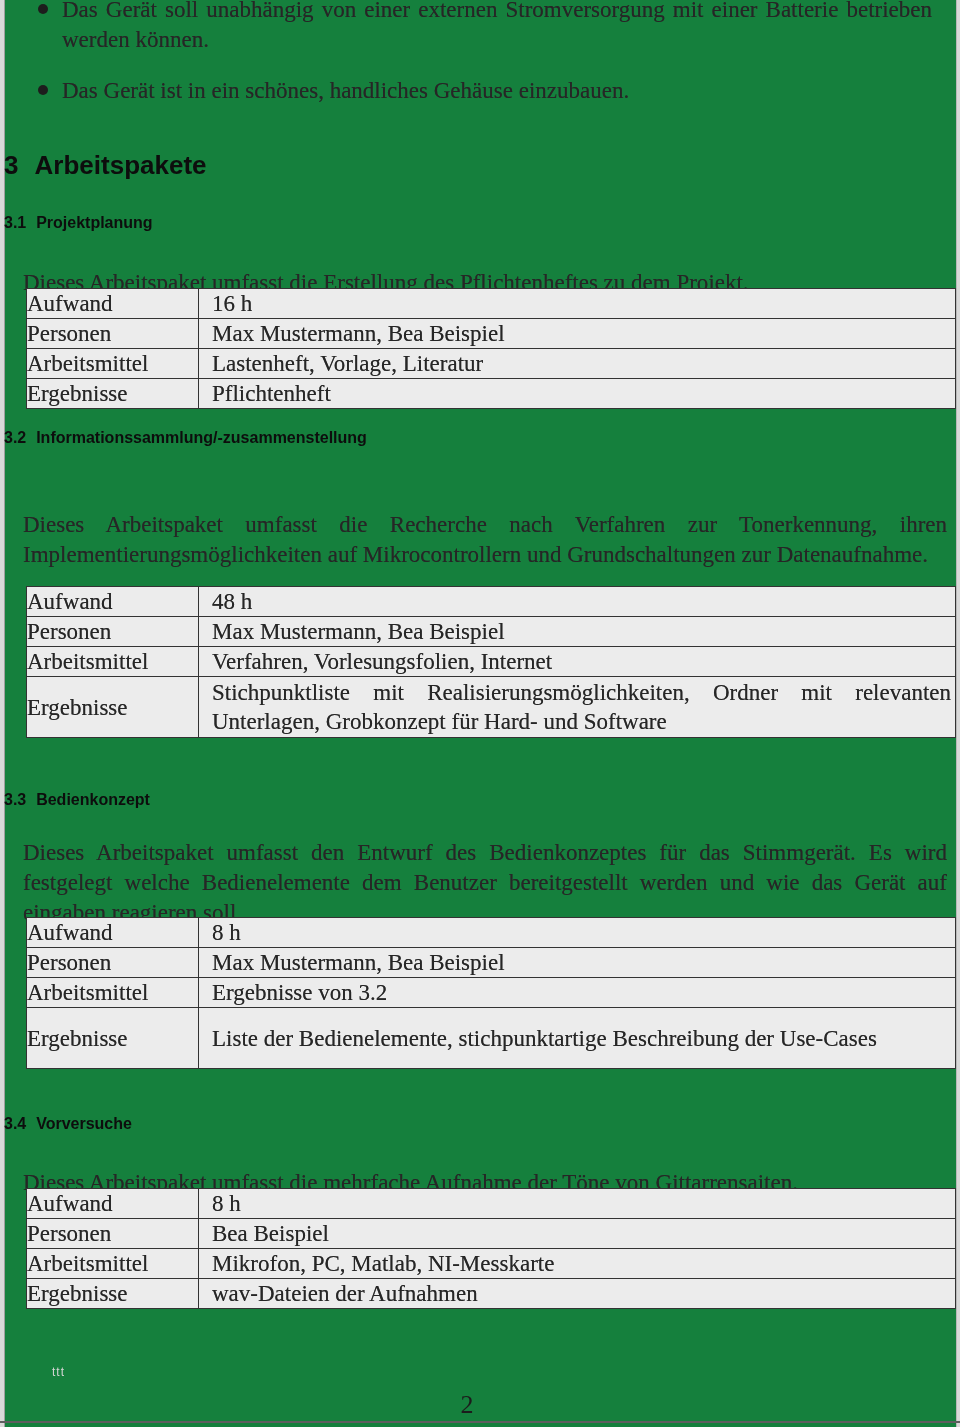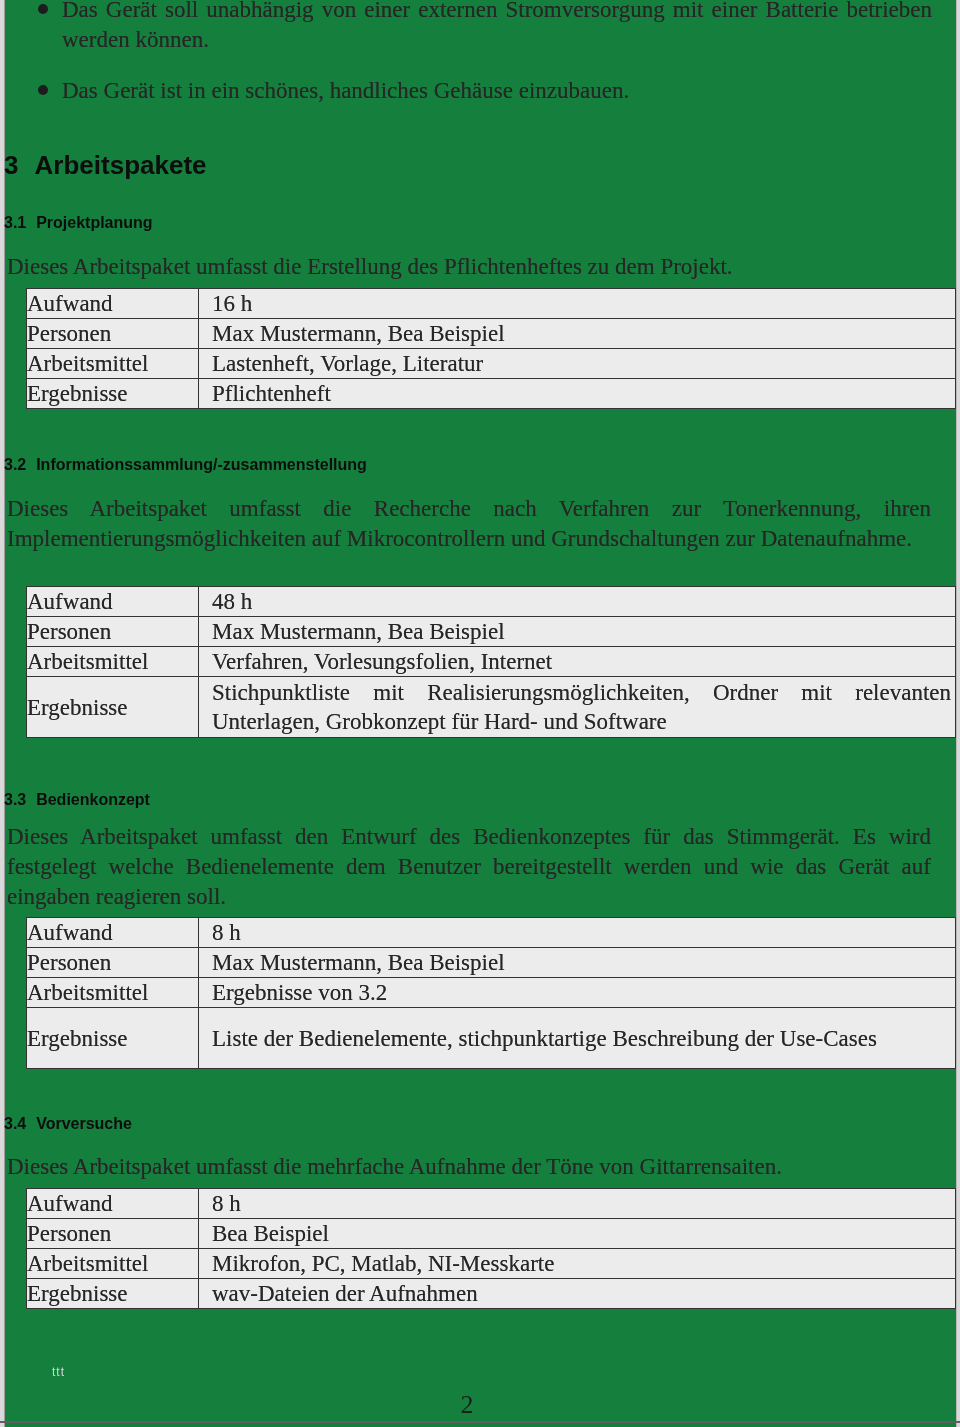--- a/index.html
+++ b/index.html
@@ -8,21 +8,21 @@
     overflow:hidden;
     font-family:"Liberation Serif","DejaVu Serif",serif;
     color:#262626;
   }
   
   .edge-left{position:absolute;left:0;top:0;width:4px;height:1427px;background:#d9d9d9;border-right:1px solid #9f9f9f;}
   .edge-right{position:absolute;right:0;top:0;width:3px;height:1427px;background:#d9d9d9;border-left:1px solid #b8b8b8;}
   .bottom-rule{position:absolute;left:0;top:1421px;width:960px;height:2px;background:#5f5f5f;}
 
   .abs{position:absolute;}
-  p{margin:0;}
+  p{margin:16px;}
 
   .body-text{
     font-size:23px;line-height:30px;text-align:justify;
     text-shadow:0 0 .6px rgba(45,45,45,.65);
   }
   .bullet-item{left:7px;width:925px;padding-left:55px;box-sizing:border-box;}
   .bullet-marker{
     position:absolute;left:31px;top:9px;width:10px;height:10px;border-radius:50%;
     background:#1d1d1d;
   }
@@ -103,21 +103,21 @@
       <td class="lbl">Arbeitsmittel</td>
       <td class="val">Lastenheft, Vorlage, Literatur</td>
     </tr>
     <tr>
       <td class="lbl">Ergebnisse</td>
       <td class="val">Pflichtenheft</td>
     </tr>
   </tbody>
     </table>
 
-  <div class="abs heading h2" style="top:449px;">
+  <div class="abs heading h2" style="top:422px;">
     <span class="num">3.2</span><span>Informationssammlung/-zusammenstellung</span>
   </div>
   <p class="abs body-text para" style="top:494px;">Dieses Arbeitspaket umfasst die Recherche nach Verfahren zur Tonerkennung, ihren Implementierungsmöglichkeiten auf Mikrocontrollern und Grundschaltungen zur Datenaufnahme.</p>
   <table class="wp" style="top:586px;">
     <tbody>
         <tr>
       <td class="lbl">Aufwand</td>
       <td class="val">48 h</td>
     </tr>
     <tr>

